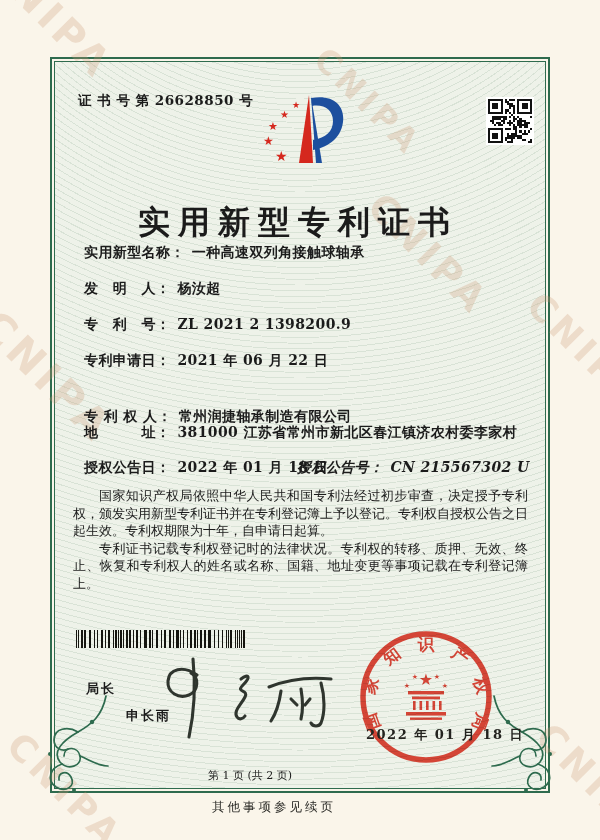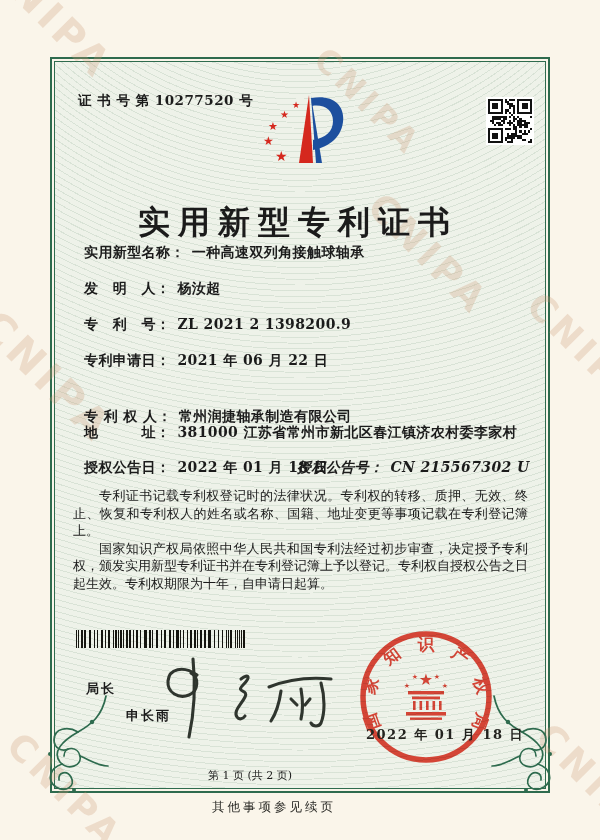--- a/index.html
+++ b/index.html
@@ -92,21 +92,21 @@
       <path d="M66,2 C62,22 52,30 38,38 C22,47 12,58 20,68 C28,77 42,72 40,62 C38,52 24,52 24,62"></path>
       <path d="M38,38 C28,32 14,34 14,46 C14,54 22,58 28,55"></path>
       <path d="M22,70 C10,74 6,86 16,93 C26,99 36,92 31,83 C27,76 18,78 19,86"></path>
       <path d="M40,62 C50,66 58,72 68,72"></path>
     </g>
     <circle cx="52" cy="28" r="2.2" fill="#2e6b4e"></circle>
     <circle cx="10" cy="60" r="2" fill="#2e6b4e"></circle>
     <circle cx="34" cy="96" r="2" fill="#2e6b4e"></circle>
   </svg>
 
-  <div class="abs certno">证 书 号 第 10277520 号</div>
+  <div class="abs certno">证 书 号 第 26628850 号</div>
 
   <svg class="abs logo" width="92" height="76" viewBox="0 0 92 76">
     <text class="lstar" x="40" y="17" font-size="9">★</text>
     <text class="lstar" x="28" y="27" font-size="10">★</text>
     <text class="lstar" x="16" y="39" font-size="11">★</text>
     <text class="lstar" x="11" y="54" font-size="12">★</text>
     <text class="lstar" x="23" y="70" font-size="14">★</text>
     <path d="M57,4 L47,72 L61,72 Z" fill="#d5281e"></path>
     <path d="M59,5 L64,72 L70,72 Z" fill="#1d4f9e"></path>
     <path d="M59,7 C82,3 93,15 91,31 C89,49 73,57 61,59 L61,49 C74,47 81,40 81,30 C81,19 72,13 60,15 Z" fill="#1d4f9e"></path>
@@ -137,22 +137,22 @@
     <span class="flabel">地　　　址：</span><span class="fvalue">381000 江苏省常州市新北区春江镇济农村委李家村</span>
   </div>
   <div class="frow" style="top:459px">
     <span class="flabel">授权公告日：</span><span class="fvalue">2022 年 01 月 18 日</span>
   </div>
   <div class="frow frow-b" style="top:459px">
     <span class="flabel">授权公告号：</span><span class="fvalue">CN 215567302 U</span>
   </div>
 
   <div class="abs paras">
+    <p>国家知识产权局依照中华人民共和国专利法经过初步审查，决定授予专利权，颁发实用新型专利证书并在专利登记簿上予以登记。专利权自授权公告之日起生效。专利权期限为十年，自申请日起算。</p>
     <p>专利证书记载专利权登记时的法律状况。专利权的转移、质押、无效、终止、恢复和专利权人的姓名或名称、国籍、地址变更等事项记载在专利登记簿上。</p>
-    <p>国家知识产权局依照中华人民共和国专利法经过初步审查，决定授予专利权，颁发实用新型专利证书并在专利登记簿上予以登记。专利权自授权公告之日起生效。专利权期限为十年，自申请日起算。</p>
   </div>
 
   <svg class="abs barcode" width="170" height="18" viewBox="0 0 170 18">
     <g id="barcode-g" fill="#15150f">
         <rect x="0" y="0" width="1" height="18"></rect>
         <rect x="2" y="0" width="1" height="18"></rect>
         <rect x="5" y="0" width="2" height="18"></rect>
         <rect x="8" y="0" width="2" height="18"></rect>
         <rect x="13" y="0" width="2" height="18"></rect>
         <rect x="18" y="0" width="1" height="18"></rect>

